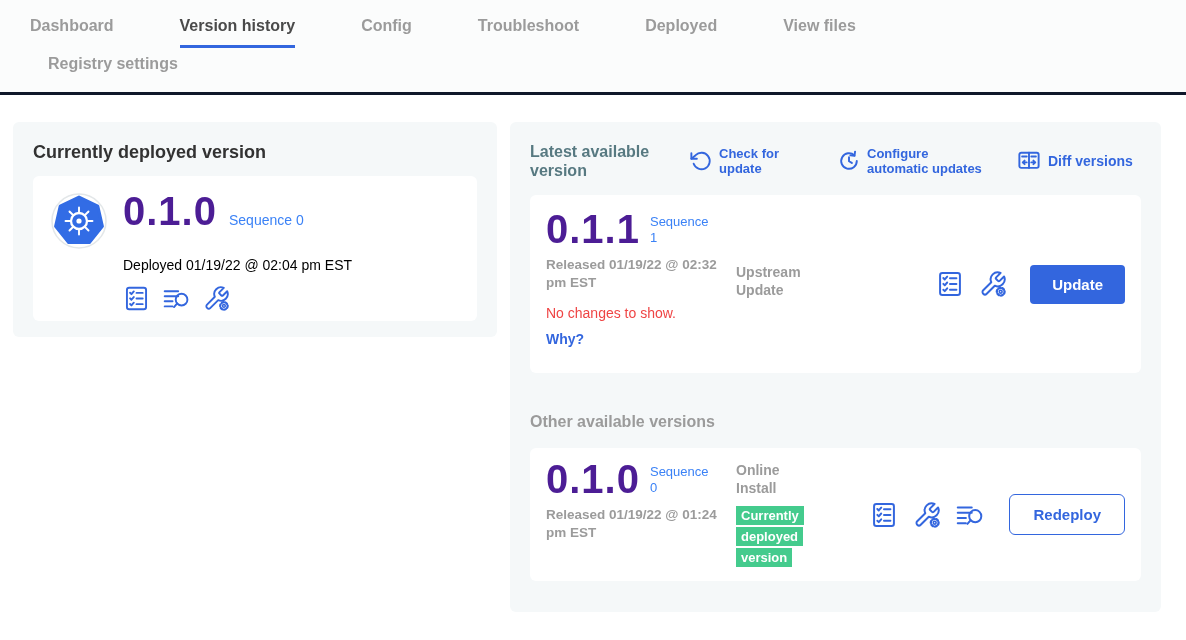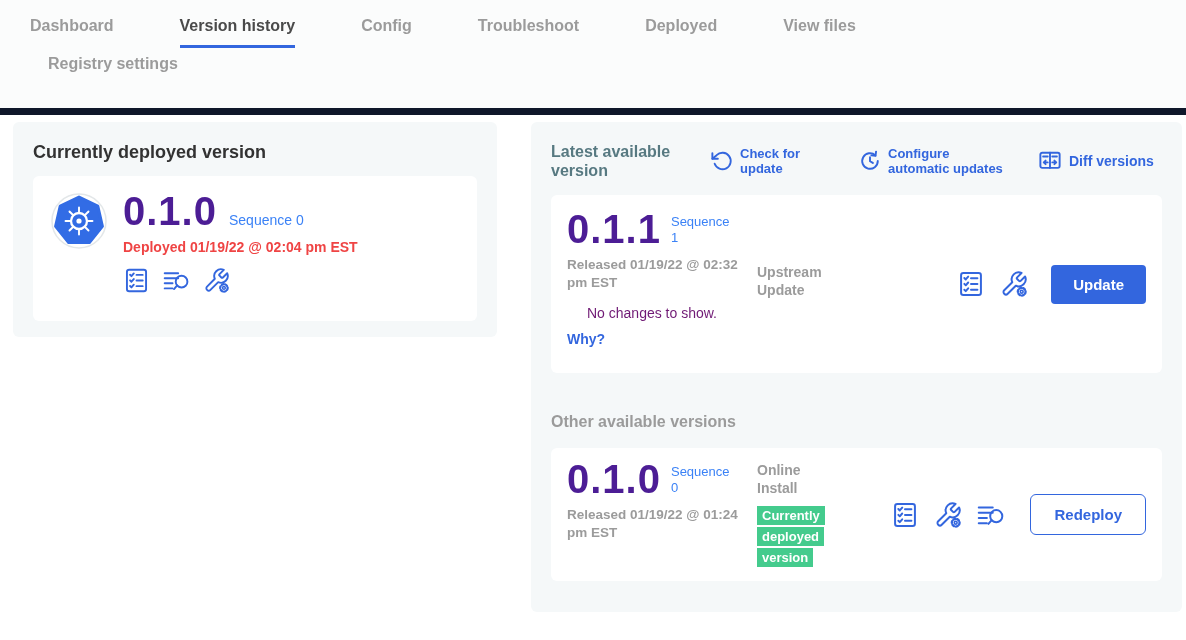--- a/index.html
+++ b/index.html
@@ -1,66 +1,66 @@
 <!DOCTYPE html>
 <html style="--accent: #3366de; --green: #44cb8d; --k8s-blue: #326ce5;"><head>
 <meta charset="utf-8">
 <style>
   * { margin:0; padding:0; box-sizing:border-box; }
   html,body { width:1186px; height:640px; background:#fff;
     font-family:"Liberation Sans", sans-serif; color:#323232; overflow:hidden; }
   body { position:relative; }
 
   
-  .nav { position:absolute; top:0; left:0; width:1186px; height:115px;
-    background:#fbfcfc; border-bottom:7px solid #0f172a; }
+  .nav { position:absolute; top:0; left:0; width:1186px; height:95px;
+    background:#fbfcfc; border-bottom:3px solid #0f172a; }
   .nav-row1 { display:flex; padding:17px 0 0 30px; }
   .nav-row2 { display:flex; padding:7px 0 0 48px; }
   .nav-item { font-size:16px; font-weight:600; color:#9b9b9b; margin-right:66px;
     padding-bottom:10px; cursor:pointer; white-space:nowrap; }
   .nav-item.active { color:#4a4a4a; font-weight:700;
     border-bottom:3px solid var(--accent,#3366de); }
 
   
   .deployed-card { position:absolute; left:13px; top:122px; width:484px; height:215px;
     background:#f5f8f9; border-radius:6px; padding:20px; }
   .deployed-title { font-size:18px; font-weight:700; color:#323232; }
   .deployed-inner { background:#fff; border-radius:6px; margin-top:13px; height:145px;
     padding:17px 18px; display:flex; gap:16px; }
   .k8s-logo { flex:none; width:56px; height:56px; }
   .ver-row { display:flex; align-items:baseline; }
   .ver-num { font-size:40px; font-weight:700; color:#4c1d95; line-height:36px; letter-spacing:1px; }
   .seq { font-size:14px; color:#3b82f6; margin-left:12px; }
   .seq.narrow { width:62px; font-size:13px; line-height:16px; margin-left:10px;
     align-self:flex-start; padding-top:3px; }
-  .deployed-date { font-size:14px; color:#ef4444; font-weight:700; margin-top:10px; }
+  .deployed-date { font-size:14px; color:#000000; font-weight:400; margin-top:28px; }
   .icon-row { display:flex; align-items:center; gap:13px; margin-top:12px; }
   .act-icon { width:27px; height:27px; color:var(--accent,#3366de); cursor:pointer; }
 
   
-  .panel { position:absolute; left:531px; top:122px; width:651px; height:490px;
+  .panel { position:absolute; left:510px; top:122px; width:651px; height:490px;
     background:#f5f8f9; border-radius:6px; padding:20px; }
   .panel-header { display:flex; align-items:center; }
   .panel-title { width:156px; font-size:16px; font-weight:700; color:#577981; line-height:19px; }
   .hdr-action { display:flex; align-items:center; gap:7px; color:var(--accent,#3366de);
     cursor:pointer; }
   .hdr-action .lbl { font-size:13px; font-weight:700; line-height:15px; }
   .hdr-icon { flex:none; width:22px; height:22px; }
   .a1 { margin-left:4px; width:118px; }
   .a2 { margin-left:30px; width:153px; }
   .a3 { margin-left:26px; }
   .a3 .lbl { white-space:nowrap; font-size:14px; }
 
   .version-card { background:#fff; border-radius:6px; padding:16px; display:flex; }
   .latest-card { margin-top:15px; height:178px; }
   .other-card { margin-top:17px; min-height:130px; padding:13px 16px; }
   .col1 { width:190px; flex:none; }
   .released { margin-top:9px; width:172px; font-size:13.5px; font-weight:700;
     color:#9b9b9b; line-height:18px; }
-  .note { margin-top:13px; font-size:14px; color:#701a75;margin-left:20px; }
+  .note { margin-top:13px; font-size:14px; color:#ef4444; }
   .why-link { margin-top:10px; font-size:14px; font-weight:700;
     color:var(--accent,#3366de); cursor:pointer; }
   .col2 { width:86px; flex:none; font-size:14px; font-weight:700; color:#9b9b9b; line-height:18px; }
   .col2.pushed { padding-top:52px; }
   .badge-wrap { margin-top:8px; }
   .deployed-badge { display:inline; background:var(--green,#44cb8d); color:#fff;
     font-size:13px; font-weight:700; line-height:21px; padding:2px 5px;
     -webkit-box-decoration-break:clone; box-decoration-break:clone; }
   .spacer { flex:1; }
   .col3 { align-self:center; display:flex; align-items:center; gap:15px; }

